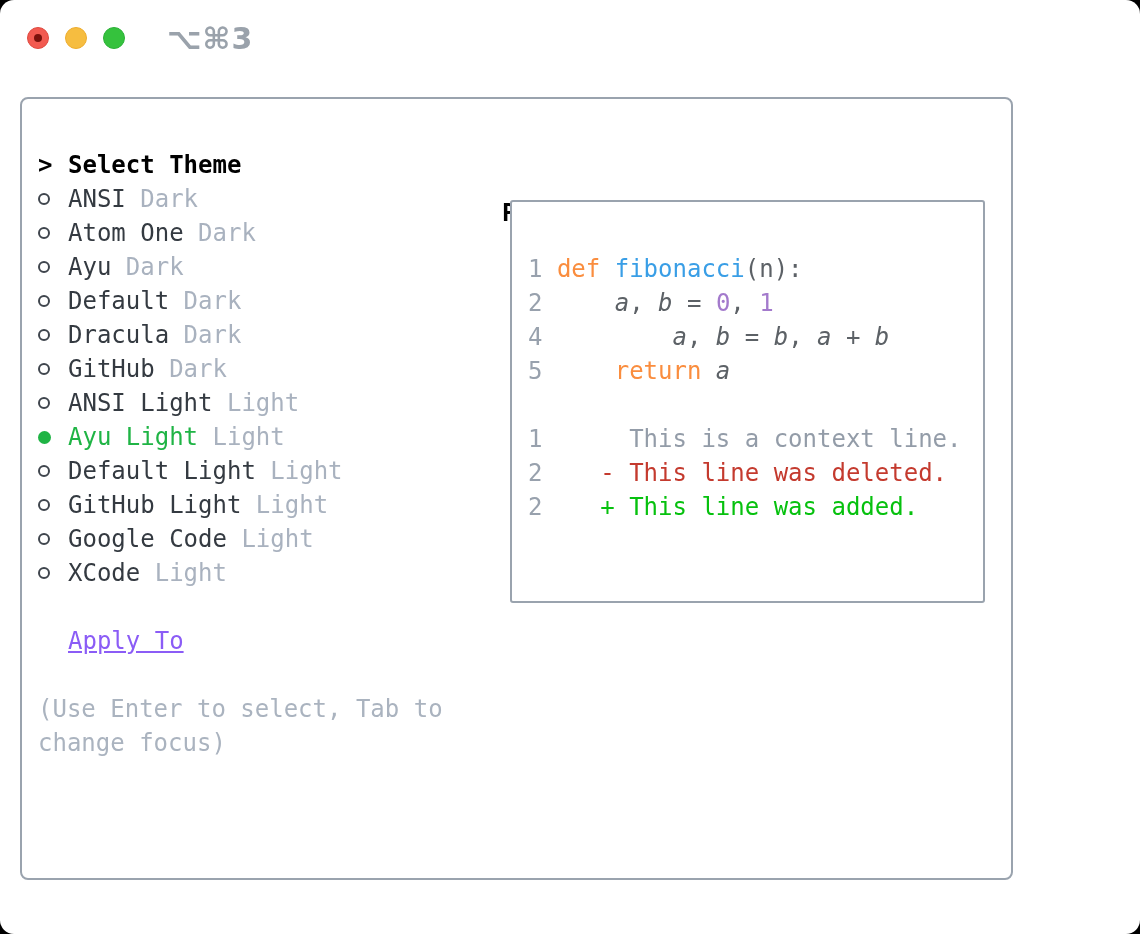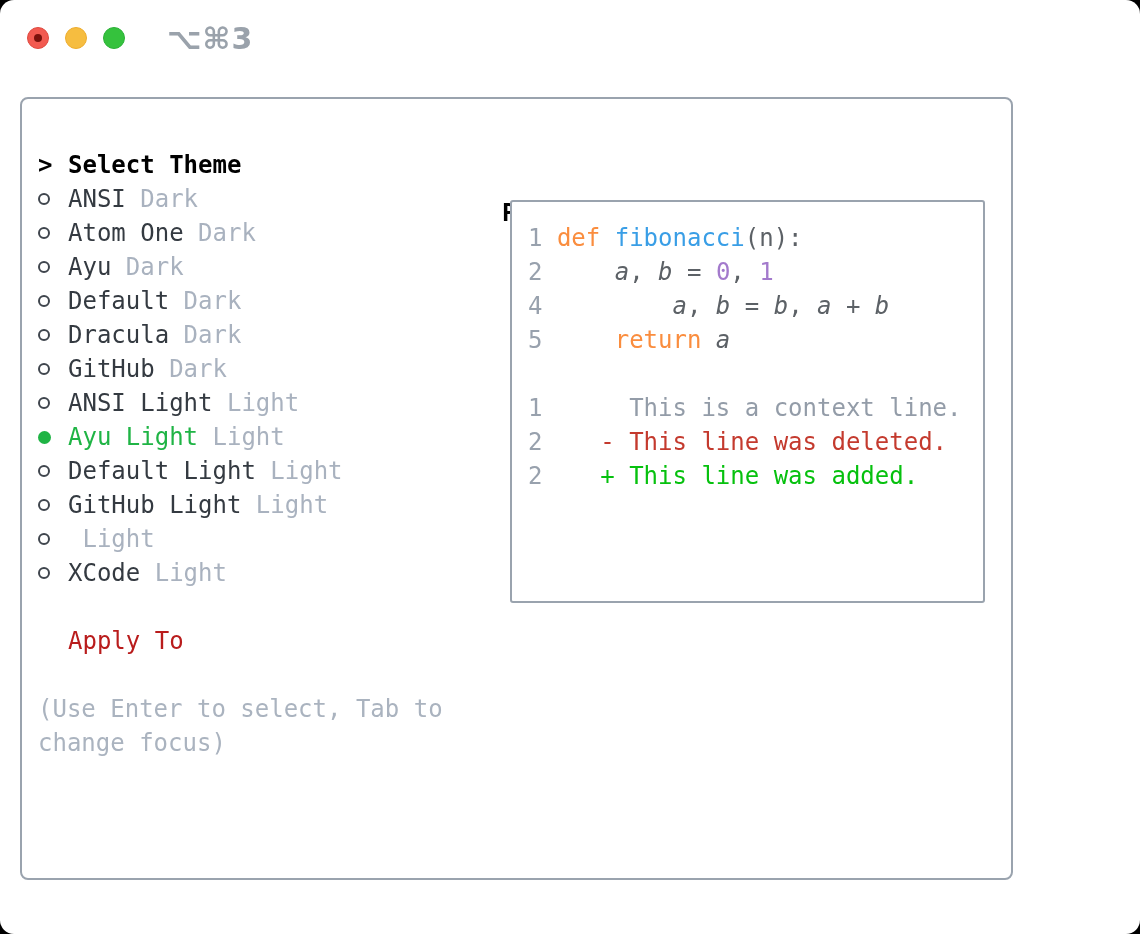--- a/index.html
+++ b/index.html
@@ -48,40 +48,40 @@
     width: 12px; height: 12px; border-radius: 50%;
     border: 2px solid #3f454d; box-sizing: border-box;
   }
   .radio.filled { width: 13px; height: 13px; border: none; background: var(--selected); }
   .title-prefix { font-weight: bold; color: var(--title); }
   .panel-title { font-weight: bold; color: var(--title); }
   .tname { color: var(--name); }
   .tname.sel { color: var(--selected); text-align: right; }
   .ttag { color: var(--tag); margin-left: 1ch; }
   .spacer-row { height: 34px; }
-  .apply-title { color: #b91c1c; }
+  .apply-title { color: #8b5cf6; text-decoration: underline; }
   .hint {
     width: 425px; color: var(--hint);
     font-size: 24px; line-height: 34px;
     word-wrap: normal;
   }
   
   .preview-title {
     position: absolute; left: 502px; top: 148px; height: 34px;
     font-size: 24px; line-height: 34px; font-weight: bold; color: var(--title); margin-top: 48px;
   }
   .preview-box {
     position: absolute; left: 510px; top: 200px;
     width: 471px; height: 399px;
     border: 2px solid var(--border); border-radius: 3px;
     box-sizing: content-box; background: #fff;
     overflow: hidden;
   }
   .preview-content {
-    padding: 19px 0 0 16px;
+    padding: 50px 0 0 16px;
     font-size: 24px; line-height: 34px;
   }
   .pline { height: 34px; white-space: pre; }
   .t-ln   { color: var(--ln); }
   .t-kw   { color: var(--kw); }
   .t-fn   { color: var(--fn); }
   .t-num  { color: var(--num); }
   .t-call { color: var(--call); }
   .t-fg   { color: var(--fg); }
   .t-var  { color: var(--fg); font-style: italic; }
@@ -112,21 +112,21 @@
         <div class="row"><span class="marker-col"><span class="radio"></span></span><span class="tname">ANSI</span><span class="ttag">Dark</span></div>
         <div class="row"><span class="marker-col"><span class="radio"></span></span><span class="tname">Atom One</span><span class="ttag">Dark</span></div>
         <div class="row"><span class="marker-col"><span class="radio"></span></span><span class="tname">Ayu</span><span class="ttag">Dark</span></div>
         <div class="row"><span class="marker-col"><span class="radio"></span></span><span class="tname">Default</span><span class="ttag">Dark</span></div>
         <div class="row"><span class="marker-col"><span class="radio"></span></span><span class="tname">Dracula</span><span class="ttag">Dark</span></div>
         <div class="row"><span class="marker-col"><span class="radio"></span></span><span class="tname">GitHub</span><span class="ttag">Dark</span></div>
         <div class="row"><span class="marker-col"><span class="radio"></span></span><span class="tname">ANSI Light</span><span class="ttag">Light</span></div>
         <div class="row"><span class="marker-col"><span class="radio filled"></span></span><span class="tname sel">Ayu Light</span><span class="ttag">Light</span></div>
         <div class="row"><span class="marker-col"><span class="radio"></span></span><span class="tname">Default Light</span><span class="ttag">Light</span></div>
         <div class="row"><span class="marker-col"><span class="radio"></span></span><span class="tname">GitHub Light</span><span class="ttag">Light</span></div>
-        <div class="row"><span class="marker-col"><span class="radio"></span></span><span class="ttag">Light</span></div>
+        <div class="row"><span class="marker-col"><span class="radio"></span></span><span class="tname">Google Code</span><span class="ttag">Light</span></div>
         <div class="row"><span class="marker-col"><span class="radio"></span></span><span class="tname">XCode</span><span class="ttag">Light</span></div>
       </div>
     <div class="spacer-row"></div>
     <div class="row">
       <span class="marker-col"></span>
       <span class="apply-title">Apply To</span>
     </div>
     <div class="spacer-row"></div>
     <div class="hint">(Use Enter to select, Tab to change focus)</div>
   </div>

